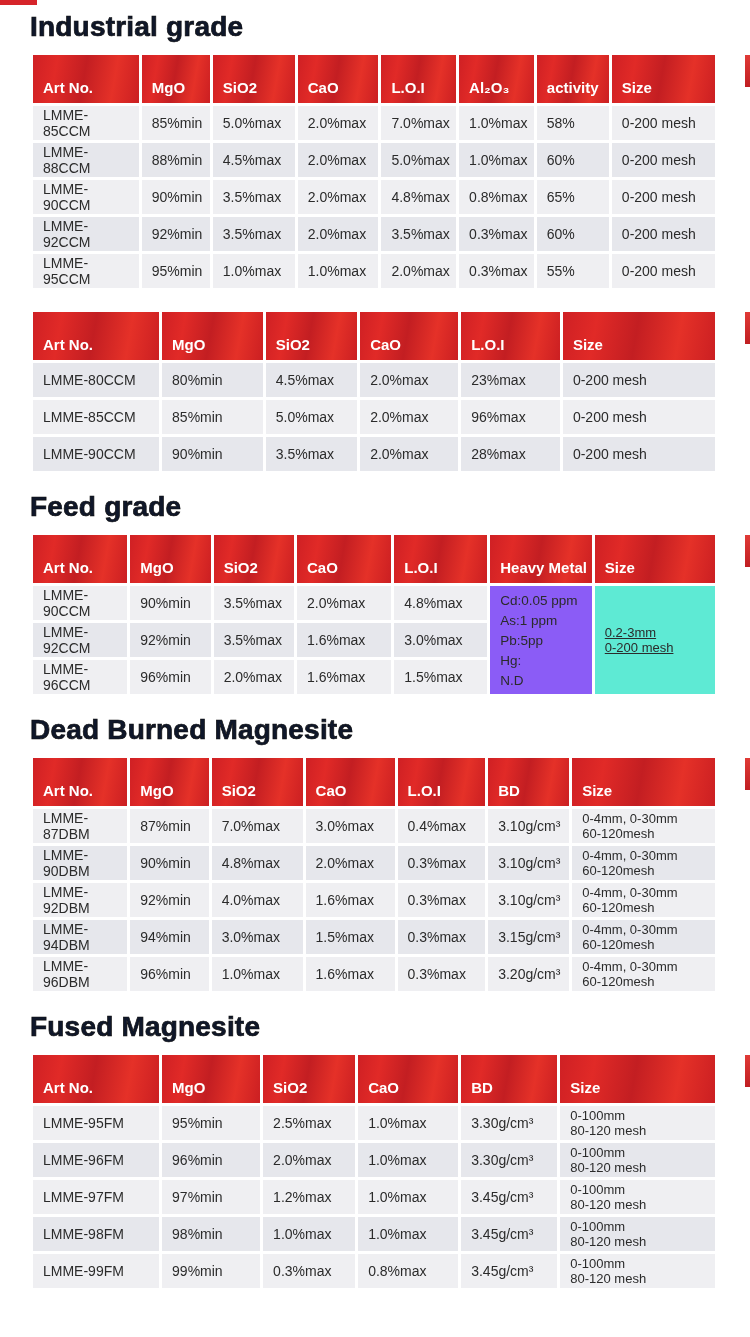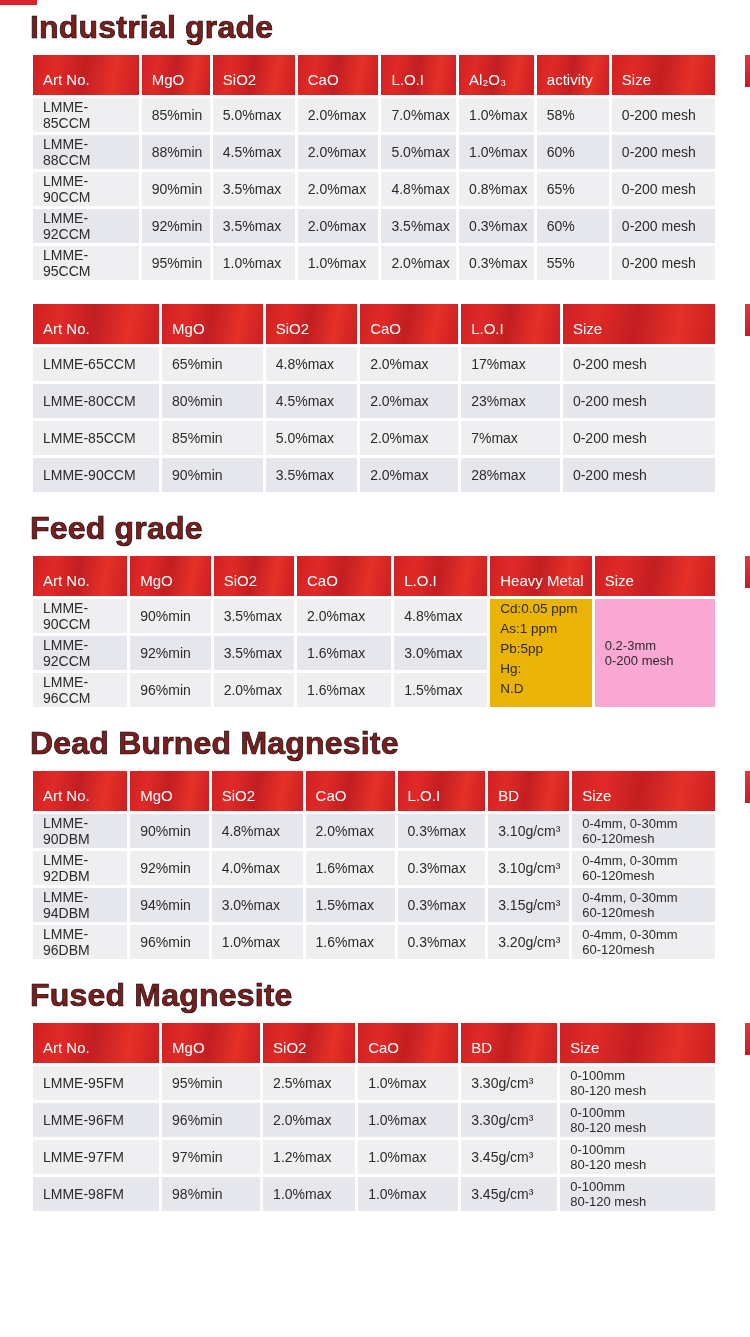--- a/index.html
+++ b/index.html
@@ -9,52 +9,52 @@
     font-family:"Liberation Sans","DejaVu Sans",sans-serif;
     box-sizing:border-box; padding-top:12px;
   }
   .corner-strip {
     position:absolute; top:0; left:0; width:37px; height:5px;
     background:#d6242a;
   }
   .section { position:relative; padding:0 32px 0 30px; }
   .section-title {
     margin:0 0 10px 0;
-    font-size:32px; line-height:30px; font-weight:bold;
-    color:#7f1d1d; -webkit-text-stroke:0.7px #0d0d0d;
+    font-size:28px; line-height:30px; font-weight:bold;
+    color:#0f172a; -webkit-text-stroke:0.7px #0d0d0d;
     letter-spacing:0.2px;
   }
   .table-zone { position:relative; margin-bottom:18px; }
   .edge-sliver {
     position:absolute; top:3px; right:-32px; width:5px; height:32px;
     background:linear-gradient(#e03a36 0%, #c01f22 100%);
   }
   table.spec-table {
     width:100%; table-layout:fixed;
     border-collapse:separate; border-spacing:3px;
   }
   table.spec-table th {
     background:linear-gradient(100deg,#cf2024 0%,#e12a27 22%,#c31e22 48%,#e53128 75%,#cb1f22 100%);
-    color:#ffffff; font-size:15px; font-weight:normal;
+    color:#ffffff; font-size:15px; font-weight:bold;
     text-align:left; vertical-align:middle;
-    height:32px; padding:8px 4px 0 10px;
+    height:32px; padding:16px 4px 0 10px;
     white-space:pre-line; overflow:hidden;
   }
   table.spec-table td {
     background:#efeff2; color:#2b2b2b;
     font-size:14px; text-align:left; vertical-align:middle;
     height:34px; padding:0 4px 0 10px;
     white-space:pre-line; overflow:hidden;
   }
   table.spec-table tr.alt td { background:#e6e7ec; }
-  table.spec-table td.merged { background:#f9a8d4; }
+  table.spec-table td.merged { background:#5eead4;text-decoration:underline; }
   table.spec-table td.two-line { font-size:13px; line-height:15px; }
   table.spec-table td.hm-list {
-    vertical-align:top; 
-    font-size:13.5px; line-height:20px; background:#eab308;
+    vertical-align:top; padding-top:5px;
+    font-size:13.5px; line-height:20px; background:#8b5cf6;
   }
 </style>
 </head>
 <body>
 
 <div class="corner-strip"></div>
 <main id="content">
     <section class="section">
       <h2 class="section-title">Industrial grade</h2>
       <div class="table-zone">
@@ -153,42 +153,34 @@
             <tr>
               <th>Art No.</th>
               <th>MgO</th>
               <th>SiO2</th>
               <th>CaO</th>
               <th>L.O.I</th>
               <th>Size</th>
             </tr>
           </thead>
           <tbody>
-            <tr>
-              <td>LMME-65CCM</td>
-              <td>65%min</td>
-              <td>4.8%max</td>
-              <td>2.0%max</td>
-              <td>17%max</td>
-              <td>0-200 mesh</td>
-            </tr>
             <tr class="alt">
               <td>LMME-80CCM</td>
               <td>80%min</td>
               <td>4.5%max</td>
               <td>2.0%max</td>
               <td>23%max</td>
               <td>0-200 mesh</td>
             </tr>
             <tr>
               <td>LMME-85CCM</td>
               <td>85%min</td>
               <td>5.0%max</td>
               <td>2.0%max</td>
-              <td>7%max</td>
+              <td>96%max</td>
               <td>0-200 mesh</td>
             </tr>
             <tr class="alt">
               <td>LMME-90CCM</td>
               <td>90%min</td>
               <td>3.5%max</td>
               <td>2.0%max</td>
               <td>28%max</td>
               <td>0-200 mesh</td>
             </tr>
@@ -273,20 +265,30 @@
               <th>Art No.</th>
               <th>MgO</th>
               <th>SiO2</th>
               <th>CaO</th>
               <th>L.O.I</th>
               <th>BD</th>
               <th>Size</th>
             </tr>
           </thead>
           <tbody>
+            <tr>
+              <td>LMME-87DBM</td>
+              <td>87%min</td>
+              <td>7.0%max</td>
+              <td>3.0%max</td>
+              <td>0.4%max</td>
+              <td>3.10g/cm³</td>
+              <td class="two-line">0-4mm, 0-30mm
+60-120mesh</td>
+            </tr>
             <tr class="alt">
               <td>LMME-90DBM</td>
               <td>90%min</td>
               <td>4.8%max</td>
               <td>2.0%max</td>
               <td>0.3%max</td>
               <td>3.10g/cm³</td>
               <td class="two-line">0-4mm, 0-30mm
 60-120mesh</td>
             </tr>
@@ -377,17 +379,26 @@
             </tr>
             <tr class="alt">
               <td>LMME-98FM</td>
               <td>98%min</td>
               <td>1.0%max</td>
               <td>1.0%max</td>
               <td>3.45g/cm³</td>
               <td class="two-line">0-100mm
 80-120 mesh</td>
             </tr>
+            <tr>
+              <td>LMME-99FM</td>
+              <td>99%min</td>
+              <td>0.3%max</td>
+              <td>0.8%max</td>
+              <td>3.45g/cm³</td>
+              <td class="two-line">0-100mm
+80-120 mesh</td>
+            </tr>
           </tbody>
         </table>
       </div>
     </section>
   </main>
 
 </body></html>

